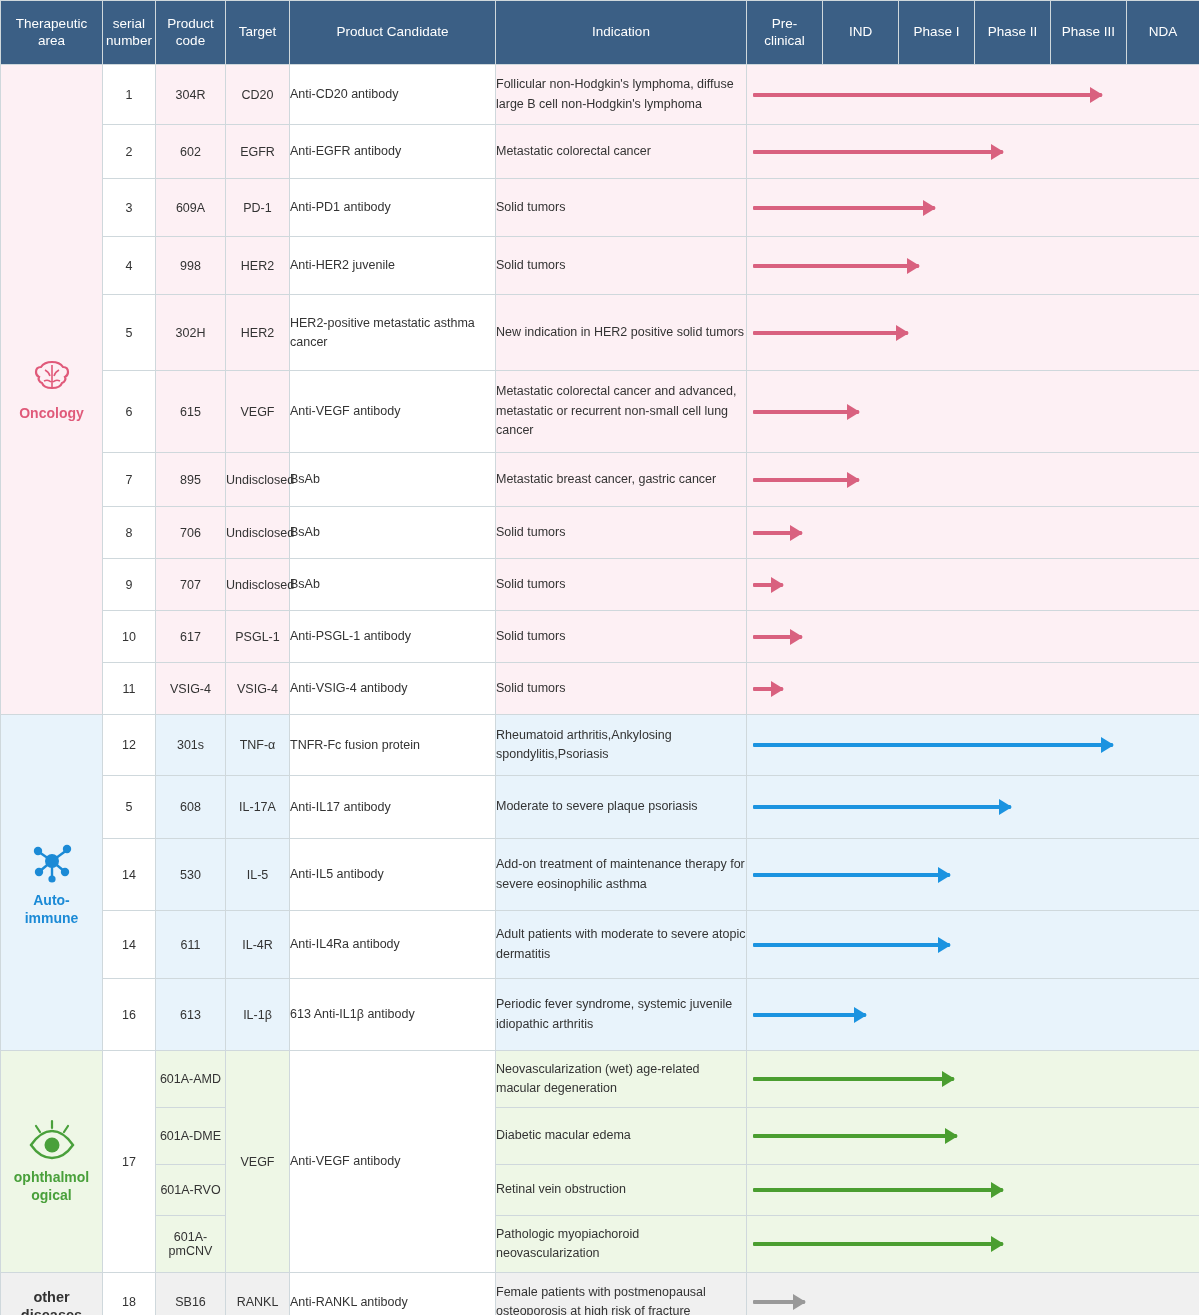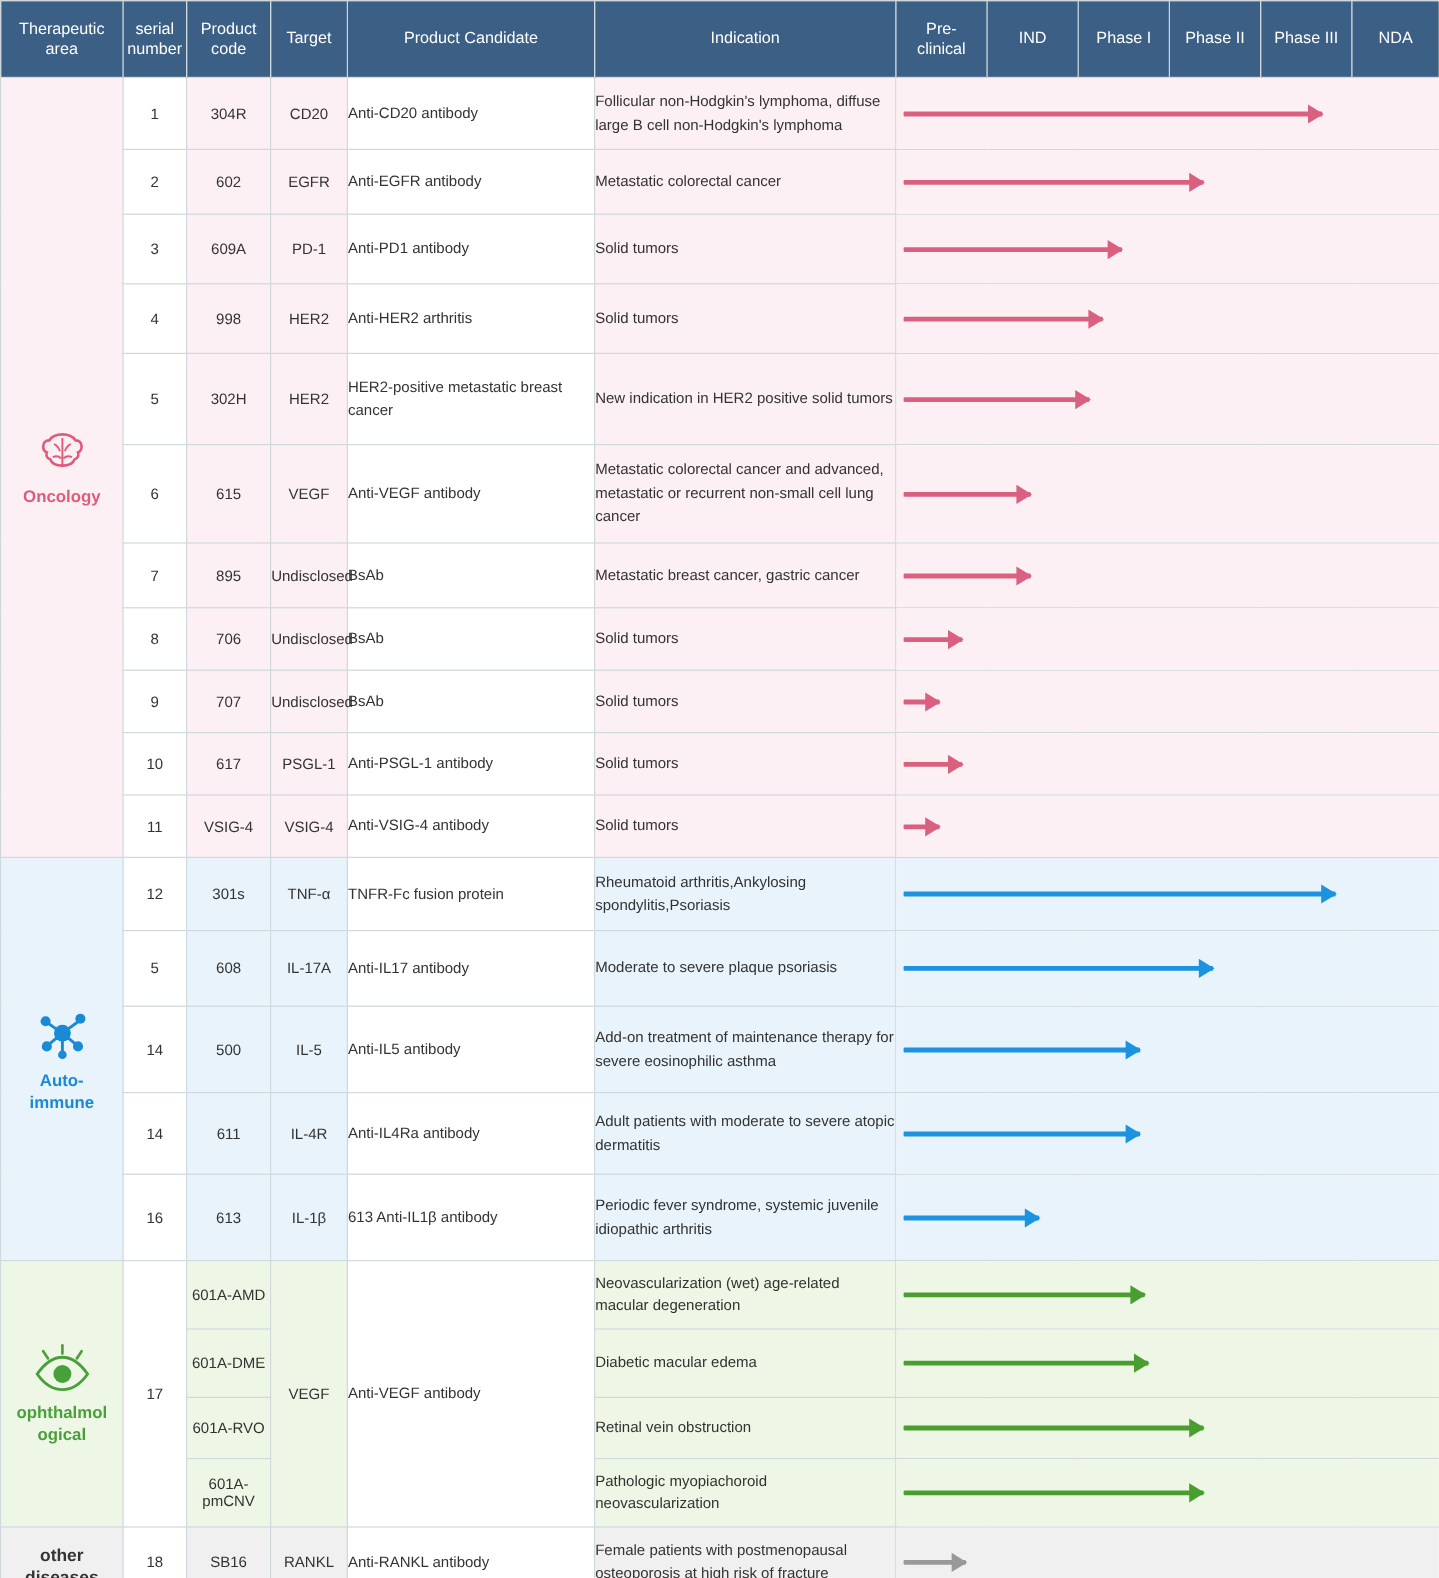--- a/index.html
+++ b/index.html
@@ -176,21 +176,21 @@
                 <div style="width:76px;height:100%;border-right:1px solid #cfd8dc;box-sizing:border-box;"></div>
                 <div style="width:73px;height:100%;border-right:none;box-sizing:border-box;"></div>
                  </div>
                </div>
              </td>
         </tr>
         <tr class="onc" style="height: 58px;">
           <td class="serial white">4</td>
           <td class="code">998</td>
           <td class="target">HER2</td>
-          <td class="cand white">Anti-HER2 arthritis</td>
+          <td class="cand white">Anti-HER2 juvenile</td>
           <td class="ind">Solid tumors</td>
           <td class="phase" colspan="6">
                <div style="position:relative;width:453px;height:100%;">
                  <div class="barwrap">
     <div class="bar" style="left:6px;width:166.39999999999998px;">
       <div class="line" style="background:#d9617f"></div>
       <div class="head" style="border-left:13px solid #d9617f"></div>
     </div>
   </div>
                  <div style="position:absolute;left:0;top:0;height:100%;width:100%;display:flex;">
@@ -201,21 +201,21 @@
                 <div style="width:76px;height:100%;border-right:1px solid #cfd8dc;box-sizing:border-box;"></div>
                 <div style="width:73px;height:100%;border-right:none;box-sizing:border-box;"></div>
                  </div>
                </div>
              </td>
         </tr>
         <tr class="onc" style="height: 76px;">
           <td class="serial white">5</td>
           <td class="code">302H</td>
           <td class="target">HER2</td>
-          <td class="cand white">HER2-positive metastatic breast cancer</td>
+          <td class="cand white">HER2-positive metastatic asthma cancer</td>
           <td class="ind">New indication in HER2 positive solid tumors</td>
           <td class="phase" colspan="6">
                <div style="position:relative;width:453px;height:100%;">
                  <div class="barwrap">
     <div class="bar" style="left:6px;width:155px;">
       <div class="line" style="background:#d9617f"></div>
       <div class="head" style="border-left:13px solid #d9617f"></div>
     </div>
   </div>
                  <div style="position:absolute;left:0;top:0;height:100%;width:100%;display:flex;">
@@ -444,21 +444,21 @@
                 <div style="width:76px;height:100%;border-right:1px solid #cfd8dc;box-sizing:border-box;"></div>
                 <div style="width:76px;height:100%;border-right:1px solid #cfd8dc;box-sizing:border-box;"></div>
                 <div style="width:76px;height:100%;border-right:1px solid #cfd8dc;box-sizing:border-box;"></div>
                 <div style="width:73px;height:100%;border-right:none;box-sizing:border-box;"></div>
                  </div>
                </div>
              </td>
         </tr>
         <tr class="auto" style="height: 72px;">
           <td class="serial white">14</td>
-          <td class="code">500</td>
+          <td class="code">530</td>
           <td class="target">IL-5</td>
           <td class="cand white">Anti-IL5 antibody</td>
           <td class="ind">Add-on treatment of maintenance therapy for severe eosinophilic asthma</td>
           <td class="phase" colspan="6">
                <div style="position:relative;width:453px;height:100%;">
                  <div class="barwrap">
     <div class="bar" style="left:6px;width:196.79999999999998px;">
       <div class="line" style="background:#1b93e0"></div>
       <div class="head" style="border-left:13px solid #1b93e0"></div>
     </div>

